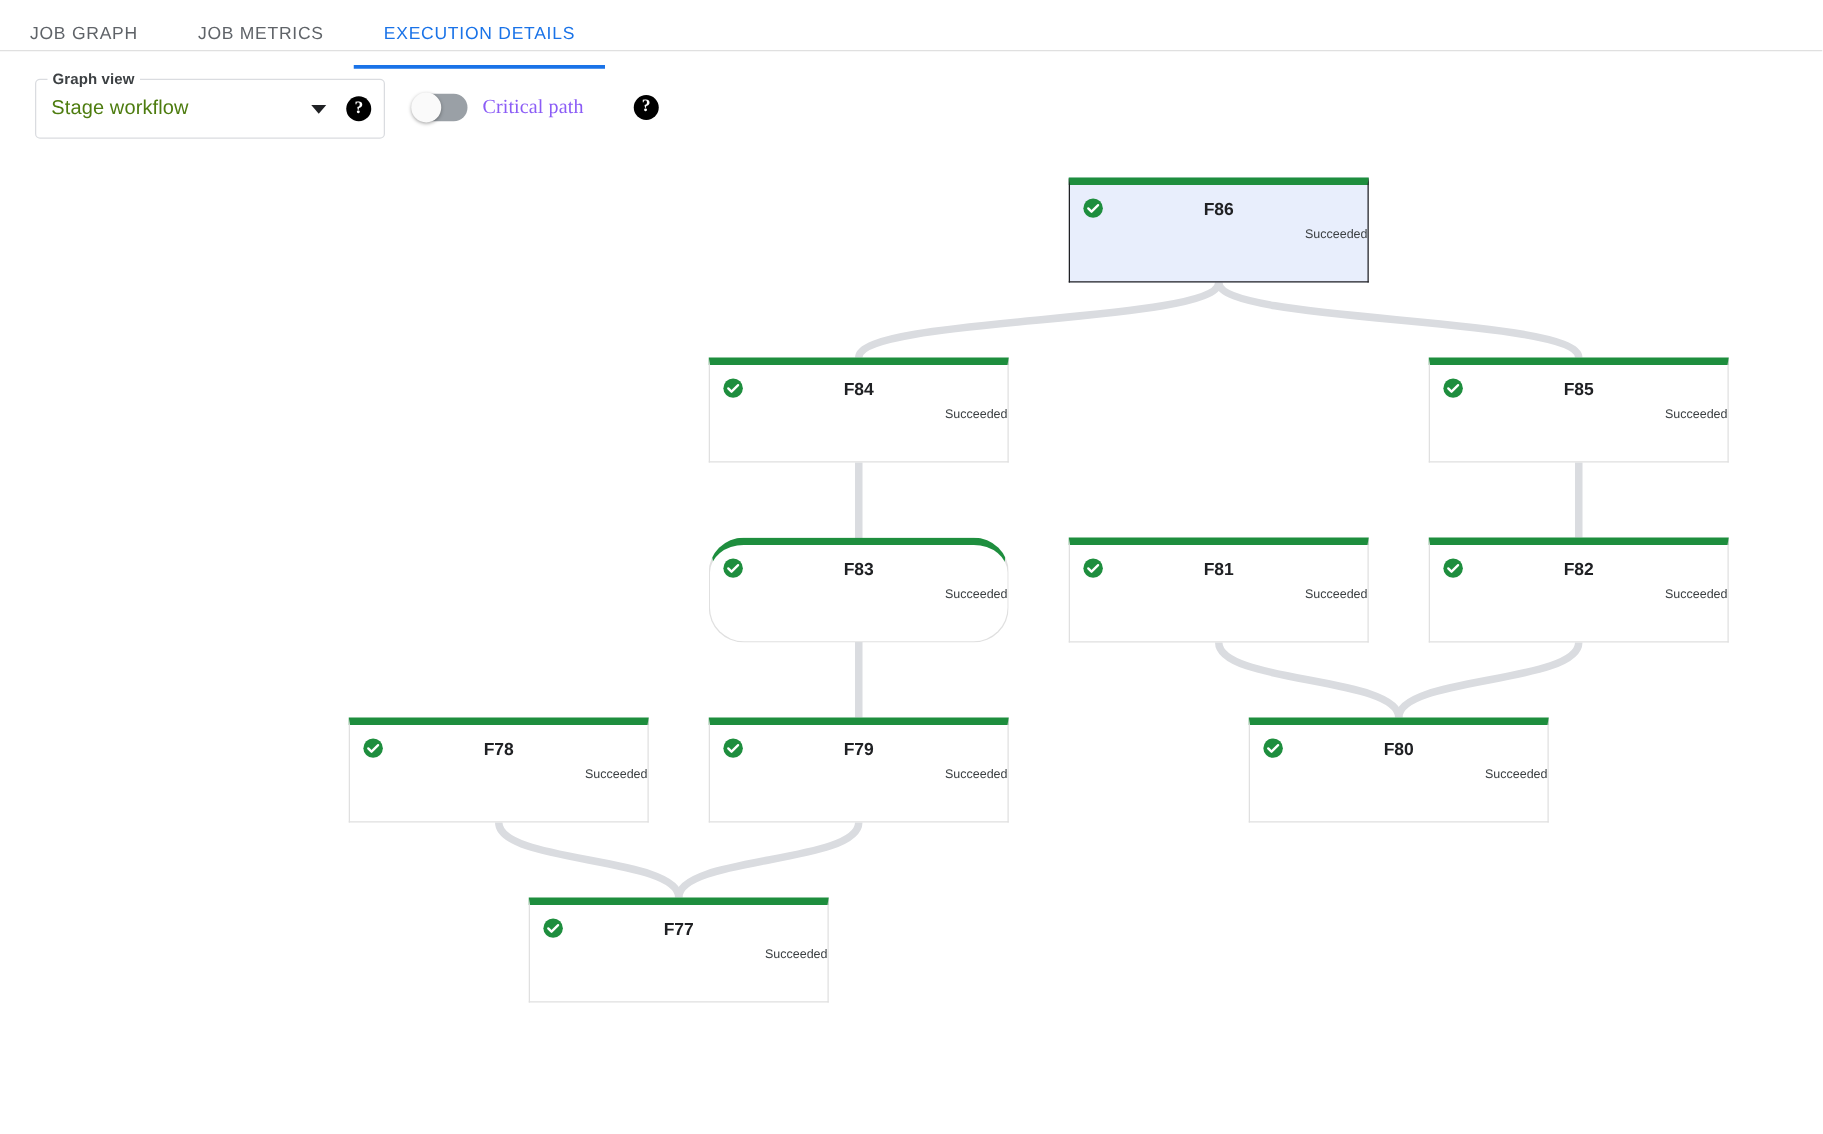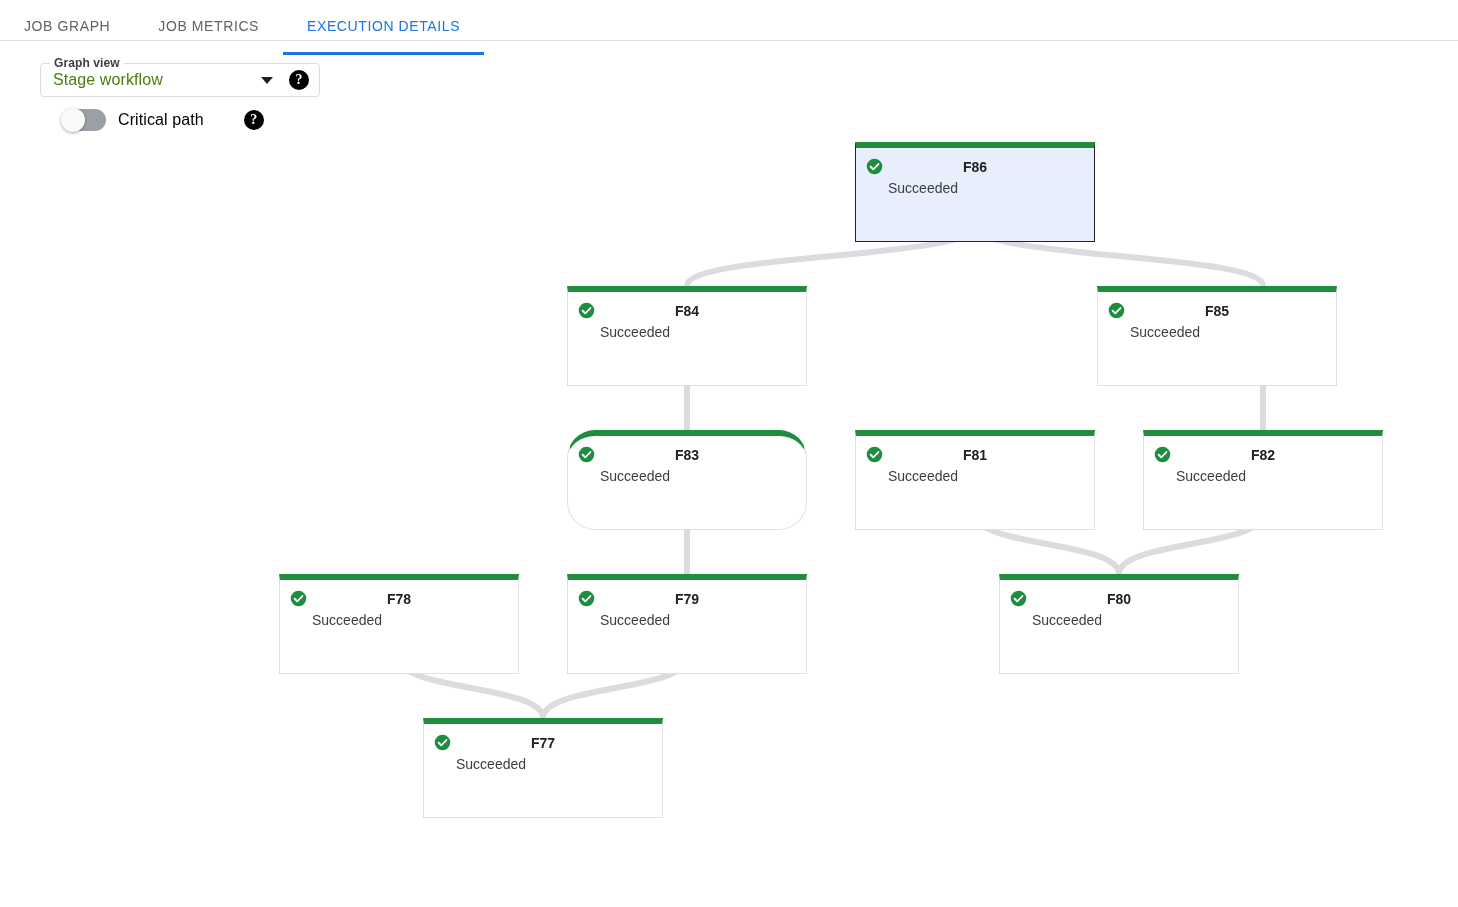--- a/index.html
+++ b/index.html
@@ -38,24 +38,23 @@
   }
   .tab.active {
     color: #1a73e8;
     border-bottom-color: #1a73e8;
   }
 
   
   .toolbar {
     position: relative;
     height: 90px;
-    padding: 22px 0 0 40px;
+    padding: 22px 0 0 28px;
     display: flex;
     align-items: flex-start;
-    flex-direction: column;
   }
   .select-field {
     position: relative;
     width: 280px;
     height: 48px;
     border: 1px solid #dadce0;
     border-radius: 4px;
     background: #fff;
     display: flex;
     align-items: center;
@@ -121,43 +120,44 @@
     position: absolute;
     top: -1px; left: -1px;
     width: 24px; height: 24px;
     background: #fafafa;
     border-radius: 50%;
     box-shadow: 0 1px 3px rgba(0,0,0,0.35);
   }
   .switch-label {
     margin-left: 12px;
     font-size: 16px;
-    color: #000000;
+    color: #8b5cf6;
     letter-spacing: 0.1px;
     white-space: nowrap;
+    font-family: Liberation Serif, serif;
   }
   .toggle-group .help-icon { margin-left: 40px; }
 
   
   .graph {
     position: relative;
     width: 1458px;
     height: 776px;
     overflow: hidden;
   }
   #edge-layer {
     position: absolute;
     top: 0; left: 0;
     width: 1458px; height: 776px;
     pointer-events: none;
   }
   .node {
     position: absolute;
     width: 240px;
-    height: 100px;
+    height: 84px;
     background: #ffffff;
     border: 1px solid #e0e0e0;
     border-top: 6px solid #1e8e3e;
     display: block;
     cursor: pointer;
   }
   .node.selected {
     background: #e8eefc;
     border: 1px solid #202124;
     border-top: 6px solid #1e8e3e;
@@ -172,22 +172,22 @@
     top: 10px; left: 0; right: 0;
     text-align: center;
     font-size: 14px;
     font-weight: 700;
     color: #202124;
     line-height: 18px;
   }
   .node .subtitle {
     position: absolute;
     top: 31px; left: 0; right: 0;
-    text-align: left;
-    font-size: 14px;
+    text-align: right;
+    font-size: 10px;
     color: #3c4043;
     line-height: 18px;
     padding-left: 32px;
   }
 </style>
 </head>
 <body>
 
 <div class="tabbar">
   <div class="tab">
@@ -242,21 +242,21 @@
         <div class="subtitle">Succeeded</div>
       </div>
       <div class="node" style="left: 567px; top: 155px;">
         <svg class="status-dot" viewBox="0 0 24 24">
           <circle cx="12" cy="12" r="11" fill="#1e8e3e"></circle>
           <path d="M6.5 12.3 L10.2 16 L17.6 8.6" fill="none" stroke="#ffffff" stroke-width="2.6" stroke-linecap="round" stroke-linejoin="round"></path>
         </svg>
         <div class="title">F84</div>
         <div class="subtitle">Succeeded</div>
       </div>
-      <div class="node" style="left: 1097px; top: 155px;">
+      <div class="node" style="left: 1143px; top: 155px;">
         <svg class="status-dot" viewBox="0 0 24 24">
           <circle cx="12" cy="12" r="11" fill="#1e8e3e"></circle>
           <path d="M6.5 12.3 L10.2 16 L17.6 8.6" fill="none" stroke="#ffffff" stroke-width="2.6" stroke-linecap="round" stroke-linejoin="round"></path>
         </svg>
         <div class="title">F85</div>
         <div class="subtitle">Succeeded</div>
       </div>
       <div class="node" style="left: 567px; top: 299px; border-radius: 28px;">
         <svg class="status-dot" viewBox="0 0 24 24">
           <circle cx="12" cy="12" r="11" fill="#1e8e3e"></circle>

